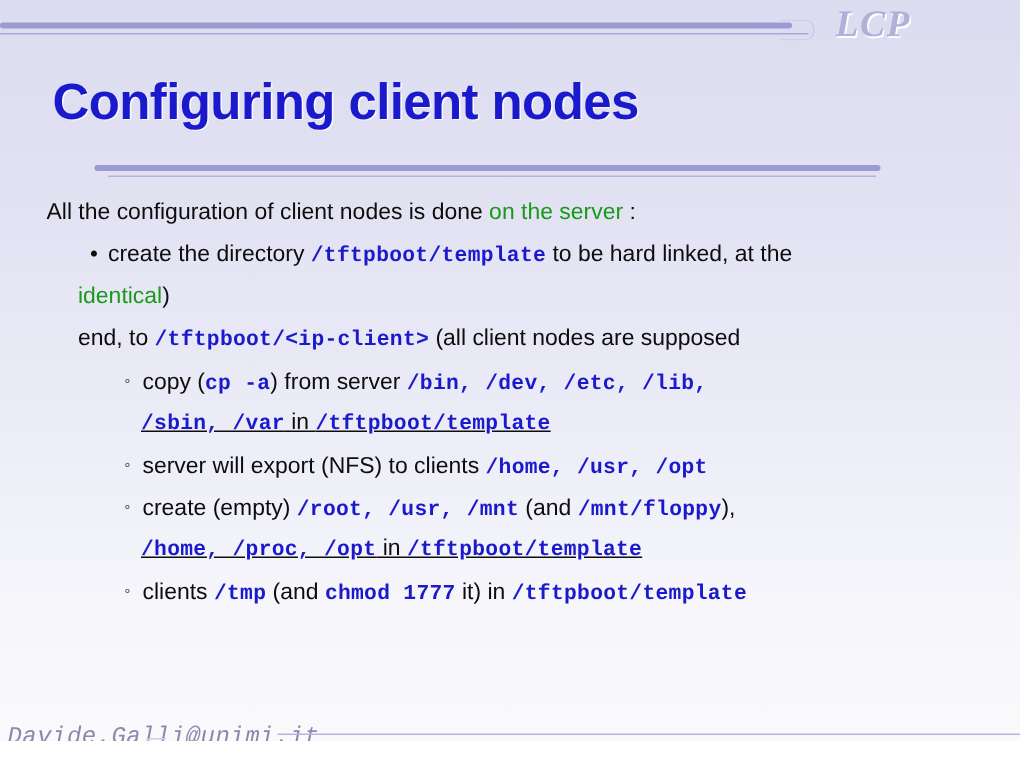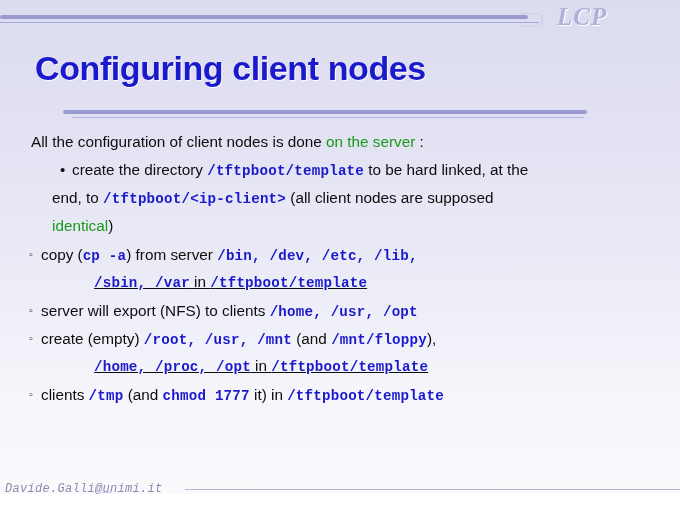--- a/index.html
+++ b/index.html
@@ -112,21 +112,21 @@
     position: relative;
     white-space: nowrap;
     font-size: 15.3px;
     line-height: 28px;
     height: 28px;
     color: #0d0d0d;
   }
   .lvl0      { padding-left: 31px; }
   .lvl1      { padding-left: 60px; }
   .lvl1-cont { padding-left: 52px; }
-  .lvl2      { padding-left: 29px; }
+  .lvl2      { padding-left: 83px; }
   .lvl2-cont { padding-left: 94px; text-decoration: underline; }
 
   .bullet1 {
     display: inline-block;
     width: 12px;
     color: #0d0d0d;
     font-size: 15px;
   }
   .bullet2 {
     display: inline-block;
@@ -147,21 +147,21 @@
     color: #1a9a1a;
   }
 
   
   .footer-text {
     position: absolute;
     left: 5px;
     top: 482px;
     font-family: "Liberation Mono", "DejaVu Sans Mono", monospace;
     font-style: italic;
-    font-size: 12px;
+    font-size: 16px;
     color: #8a8ab0;
     letter-spacing: 0.3px;
     white-space: nowrap;
   }
   .bottom-rule-thick {
     position: absolute;
     left: 94px;
     top: 494px;
     width: 586px;
     height: 4px;
@@ -203,23 +203,23 @@
 
   <div class="title-rule-thick"></div>
   <div class="title-rule-thin"></div>
 
   <div class="body">
 
     <div class="line lvl0"><span>All the configuration of client nodes is done </span><span class="green">on the server</span><span> :</span></div>
 
     <div class="line lvl1"><span class="bullet1">•</span><span>create the directory </span><span class="mono">/tftpboot/template</span><span> to be hard linked, at the</span></div>
 
+    <div class="line lvl1-cont"><span class="green">identical</span><span>)</span></div>
+
     <div class="line lvl1-cont"><span>end, to </span><span class="mono">/tftpboot/&lt;ip-client&gt;</span><span>  (all client nodes are supposed</span></div>
-
-    <div class="line lvl1-cont"><span class="green">identical</span><span>)</span></div>
 
     <div id="subbullets">
         <div class="line lvl2"><span class="bullet2">◦</span><span>copy (</span><span class="mono">cp  -a</span><span>) from server </span><span class="mono">/bin,  /dev,  /etc,  /lib,</span></div>
         <div class="line lvl2-cont"><span class="mono">/sbin,  /var</span><span> in </span><span class="mono">/tftpboot/template</span></div>
         <div class="line lvl2"><span class="bullet2">◦</span><span>server will export (NFS) to clients </span><span class="mono">/home,  /usr,  /opt</span></div>
         <div class="line lvl2"><span class="bullet2">◦</span><span>create (empty) </span><span class="mono">/root,  /usr,  /mnt</span><span> (and </span><span class="mono">/mnt/floppy</span><span>),</span></div>
         <div class="line lvl2-cont"><span class="mono">/home,  /proc,  /opt</span><span>   in </span><span class="mono">/tftpboot/template</span></div>
         <div class="line lvl2"><span class="bullet2">◦</span><span>clients </span><span class="mono">/tmp</span><span>  (and </span><span class="mono">chmod  1777</span><span> it) in </span><span class="mono">/tftpboot/template</span></div>
       </div>
 

